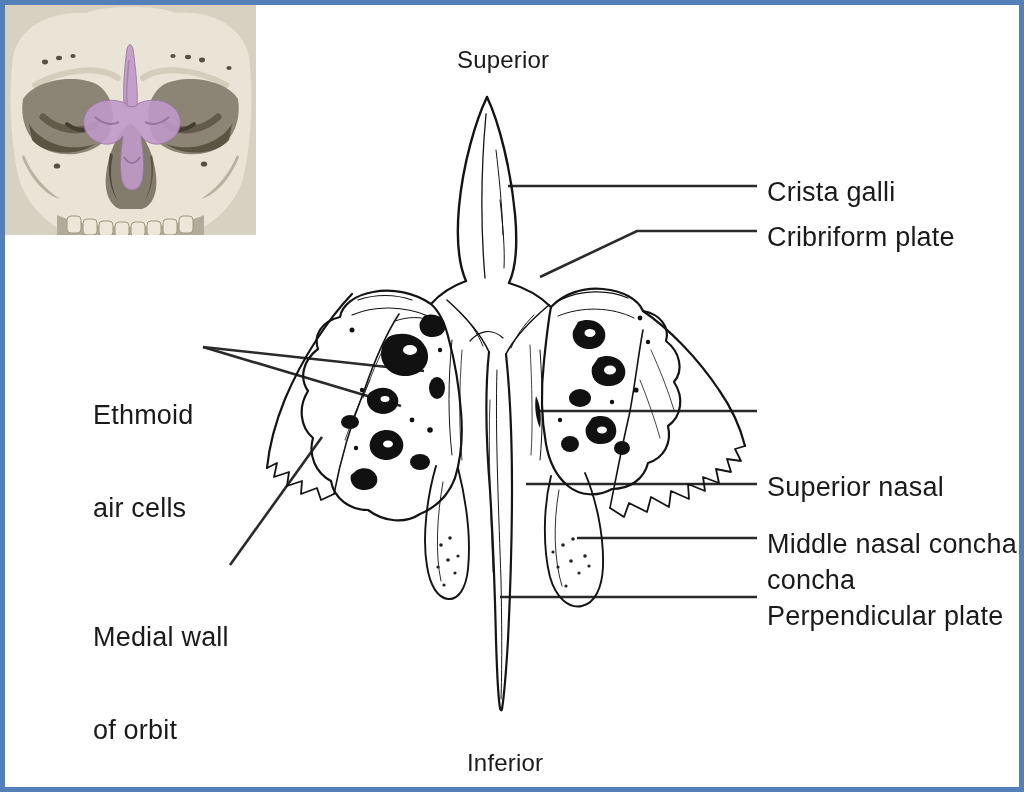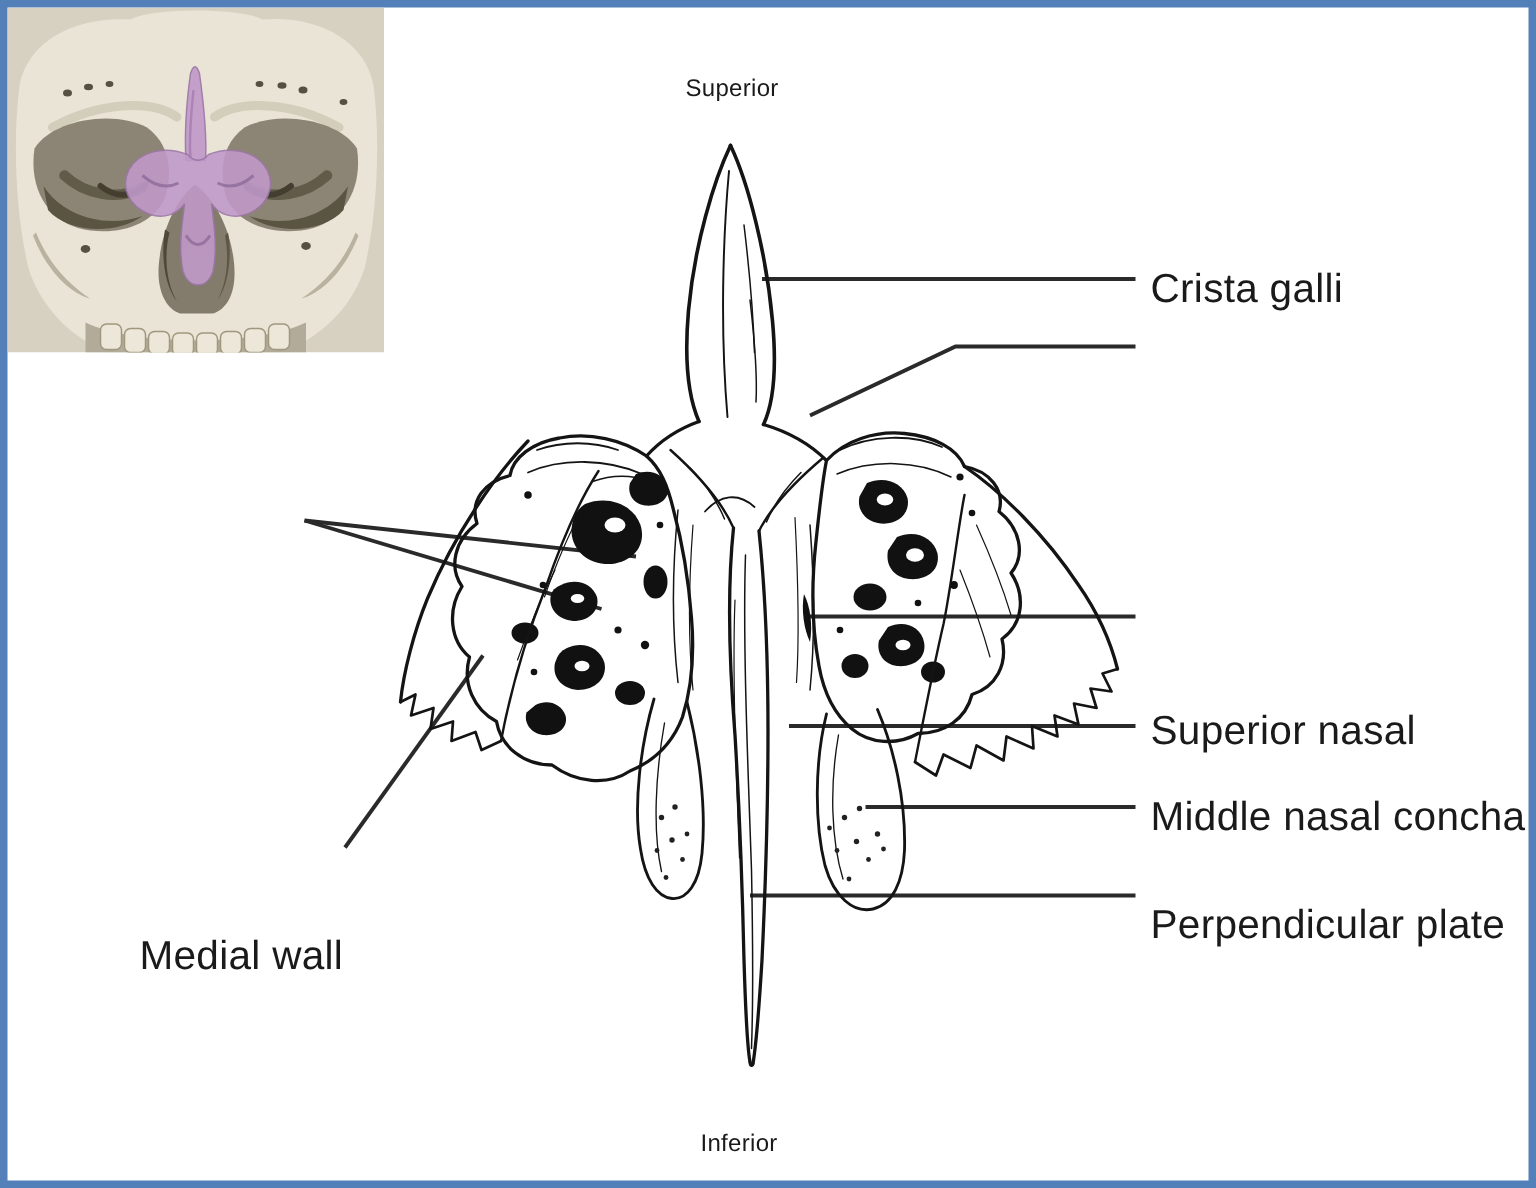--- a/index.html
+++ b/index.html
@@ -19,21 +19,21 @@
   }
   .abs{position:absolute;}
   .fig-label{
     position:absolute;
     font-size:27px;
     line-height:31px;
     color:var(--ink);
     white-space:pre;
     letter-spacing:0.2px;
   }
-  .orient{font-size:16px;}
+  .orient{font-size:24px;}
   #inset-skull{left:0px;top:0px;}
   #main-art{left:0;top:0;}
 </style>
 </head>
 <body>
 
 <div id="figure-frame">
 
   <svg id="inset-skull" class="abs" width="251" height="230" viewBox="0 0 251 230">
     <rect width="251" height="230" fill="#d7d1c2"></rect>
@@ -250,26 +250,33 @@
         </g>
 
       </g>
     </g>
   </svg>
 
   <div class="fig-label orient" style="left:452px;top:39px;">Superior</div>
   <div class="fig-label orient" style="left:462px;top:742px;">Inferior</div>
 
   <div class="fig-label" style="left:762px;top:172px;">Crista galli</div>
+  <div class="fig-label" style="left:762px;top:217px;">Cribriform plate</div>
 
   <div class="fig-label" style="left:762px;top:405px;">
     <div>Superior nasal</div>
+    <div>concha</div>
   </div>
 
   <div class="fig-label" style="left:762px;top:524px;">Middle nasal concha</div>
   <div class="fig-label" style="left:762px;top:584px;margin-top:12px;">Perpendicular plate</div>
 
+  <div class="fig-label" style="left:88px;top:333px;">
+    <div>Ethmoid</div>
+    <div>air cells</div>
+  </div>
 
   <div class="fig-label" style="left:88px;top:555px;">
     <div>Medial wall</div>
+    <div>of orbit</div>
   </div>
 
 </div>
 
 </body></html>

